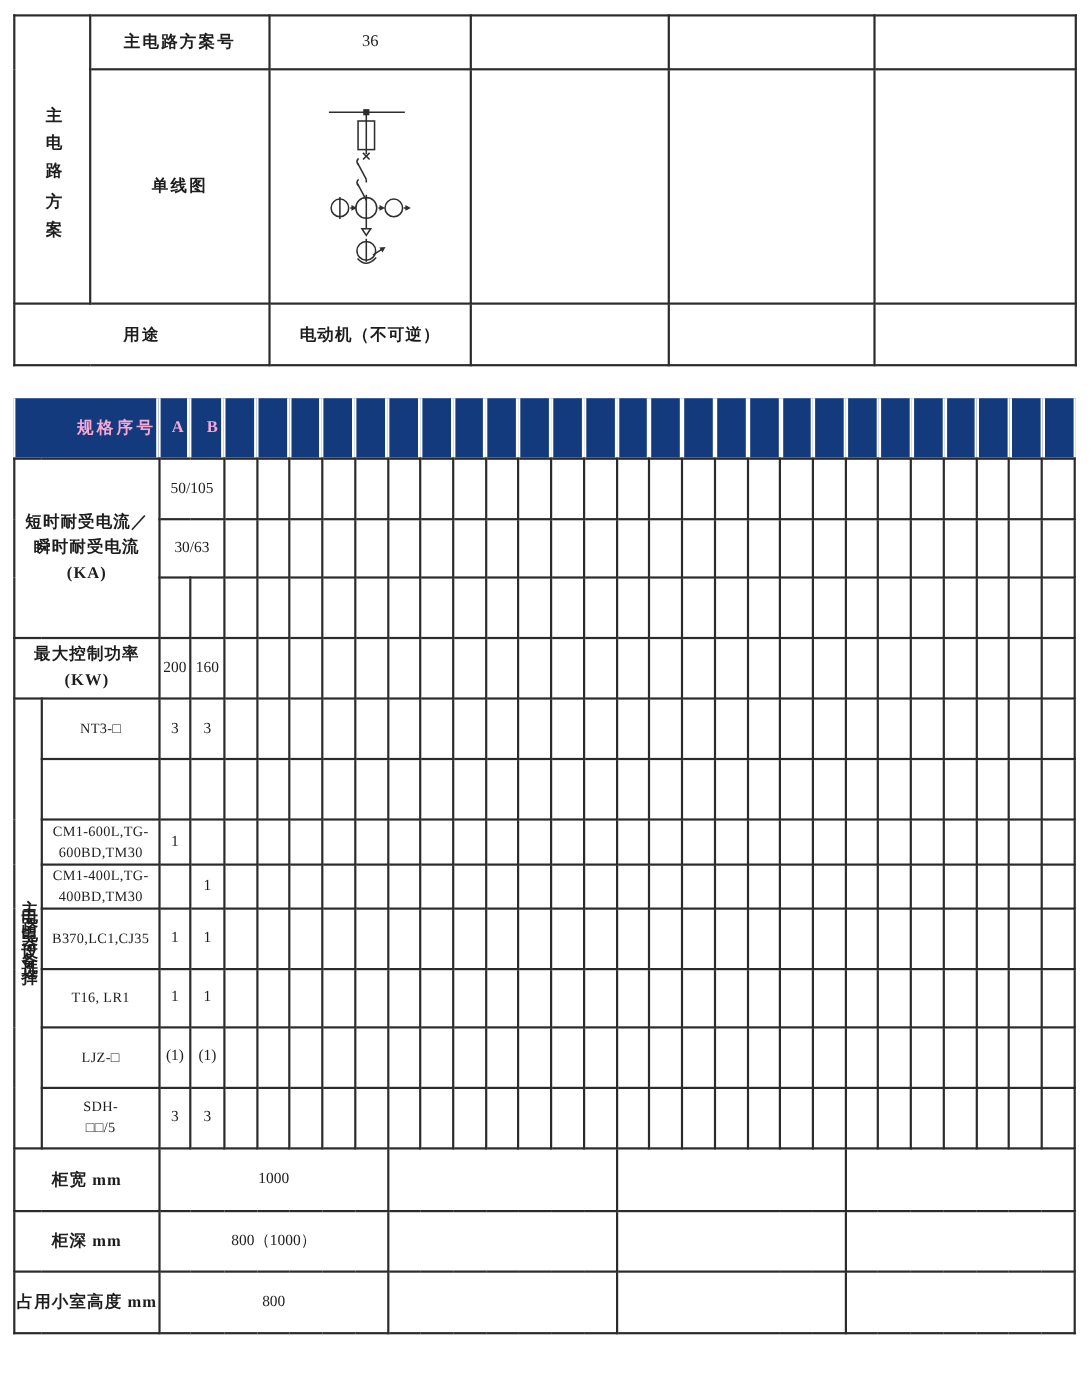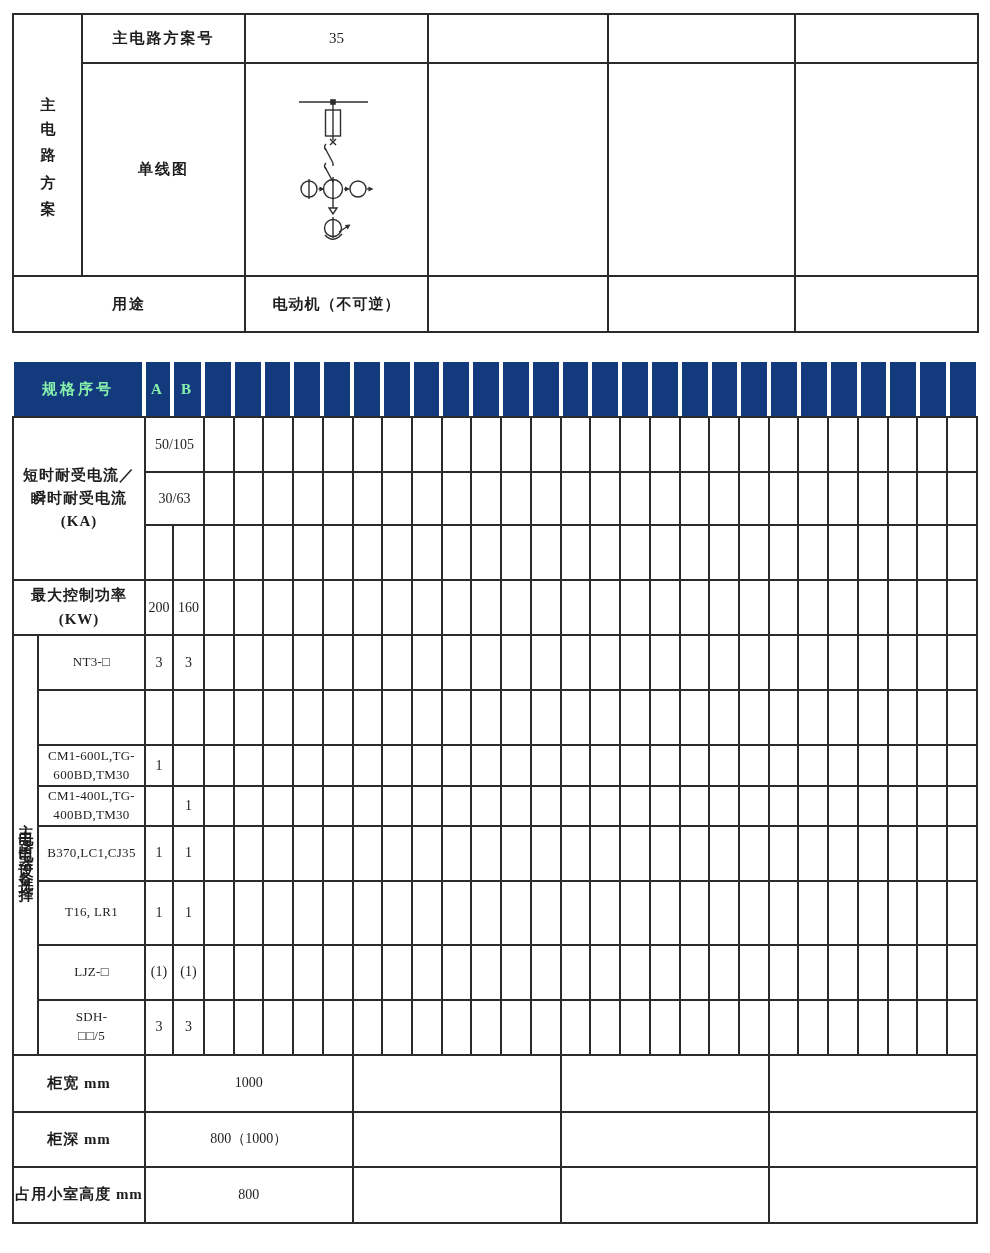--- a/index.html
+++ b/index.html
@@ -36,22 +36,22 @@
     margin-top: 8px;
   }
 
   
   .spec-section { margin-top: 29px; }
   .htab { width: 966px; border-collapse: separate; border-spacing: 0; }
   .htab th {
     height: 54px; padding: 0;
     background: #123a7d;
     border-left: 2px solid #ffffff; border-right: 2px solid #ffffff;
-    color: #86efac; font-weight: bold; font-size: 15px; letter-spacing: 3px;
-    text-align: center; vertical-align: middle;
+    color: #f9a8d4; font-weight: bold; font-size: 15px; letter-spacing: 3px;
+    text-align: right; vertical-align: middle;
   }
 
   
   .stab { width: 966px; }
   .stab td { border: 2px solid #2b2b2b; text-align: center; vertical-align: middle; padding: 0; overflow: hidden; }
   .biglbl { font-weight: bold; font-size: 15px; line-height: 1.55; letter-spacing: 1px; }
   .num { font-size: 14px; }
   .eqlbl { font-size: 13px; line-height: 1.45; letter-spacing: 0.3px; }
   .eqlbl .l1, .eqlbl .l2 { display: block; }
   .dimlbl { font-weight: bold; font-size: 15px; letter-spacing: 1px; }
@@ -75,21 +75,21 @@
       <col style="width:180px">
         <col style="width:187px">
         <col style="width:183px">
     </colgroup>
     <tbody>
         <tr style="height:49px">
       <td rowspan="2">
         <span class="vtext">主电路方案</span>
       </td>
       <td class="lbl">主电路方案号</td>
-      <td class="val">35</td>
+      <td class="val">36</td>
       <td></td>
       <td></td>
       <td></td>
     </tr>
     <tr style="height:213px">
       <td class="lbl">单线图</td>
       <td>
         <svg class="diagram" width="183" height="209" viewBox="0 0 183 209">
 
           <line x1="53" y1="37" x2="122" y2="37"></line>
@@ -491,21 +491,21 @@
             <td></td>
             <td></td>
             <td></td>
             <td></td>
             <td></td>
             <td></td>
             <td></td>
             <td></td>
             <td></td>
       </tr>
-      <tr style="height:64px">
+      <tr style="height:53px">
         <td class="eqlbl">
               <span class="l1">T16, LR1</span>
               <span class="l2"></span>
             </td>
         <td class="num">1</td>
         <td class="num">1</td>
         <td></td>
             <td></td>
             <td></td>
             <td></td>

